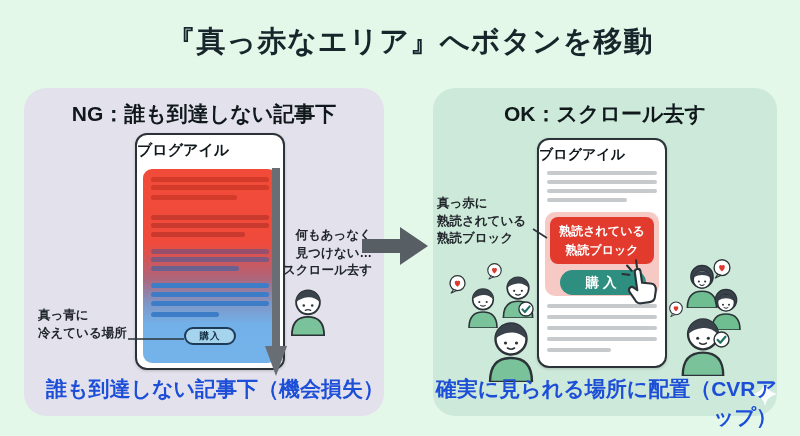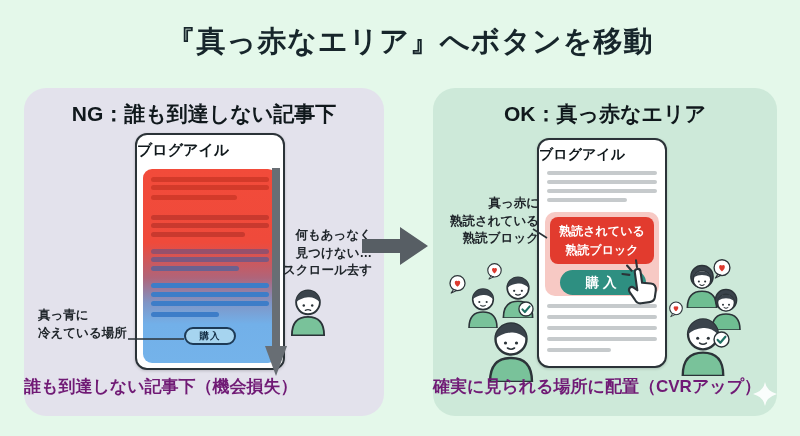--- a/index.html
+++ b/index.html
@@ -28,23 +28,23 @@
   .gline{position:absolute;left:8px;height:4px;border-radius:2px;background:#c6cacc;}
   .pinkblock{position:absolute;left:6px;top:72px;width:114px;height:84px;background:#f7c9c4;border-radius:10px;}
   .redblock{position:absolute;left:5px;top:5px;width:104px;height:47px;background:#e23b2e;border-radius:8px;
             color:#fff;font-size:12px;font-weight:bold;text-align:center;white-space:pre-line;
             line-height:1.55;padding-top:5px;box-sizing:border-box;}
   .tealpill{position:absolute;left:15px;top:58px;width:86px;height:25px;background:#2e8f81;border-radius:13px;
             color:#fff;font-size:13.5px;font-weight:bold;text-align:center;line-height:25px;letter-spacing:4px;}
   .note{position:absolute;font-size:12.5px;font-weight:bold;color:#20262b;line-height:1.4;white-space:pre-line;}
   .scroll-note{left:259px;top:139px;text-align:right;}
   .cold-note{left:14px;top:219px;width:112px;text-align:left;}
-  .hot-note{left:4px;top:107px;width:102px;text-align:right;}
-  .caption{position:absolute;top:287px;left:0;width:100%;text-align:left;
-           font-size:17px;font-weight:bold;color:#701a75;}
+  .hot-note{left:4px;top:107px;width:102px;text-align:left;}
+  .caption{position:absolute;top:287px;left:0;width:100%;text-align:right;
+           font-size:21px;font-weight:bold;color:#1d4ed8;}
   .overlay{position:absolute;left:0;top:0;width:100%;height:100%;pointer-events:none;}
   .fig{position:absolute;}
   .abs{position:absolute;}
 </style>
 </head>
 <body>
 
 <svg width="0" height="0" style="position:absolute">
   <defs>
     <g id="sym-person">
@@ -137,21 +137,21 @@
       </svg>
 
     <div class="caption">誰も到達しない記事下（機会損失）</div>
   </section>
 
   <svg class="abs" style="left:362px;top:226px;width:66px;height:40px" viewBox="0 0 66 40">
     <polygon points="0,13 38,13 38,1 66,20 38,39 38,27 0,27" fill="#575e64"></polygon>
   </svg>
 
   <section class="panel panel-ok">
-    <div class="panel-heading">OK：真っ赤なエリア</div>
+    <div class="panel-heading">OK：スクロール去す</div>
 
     <svg class="fig" style="left:15px;top:184px;width:19px;height:24px" viewBox="0 0 24 24">
         <use href="#sym-heart"></use>
       </svg>
     <svg class="fig" style="left:53px;top:172px;width:17px;height:22px" viewBox="0 0 24 24">
         <use href="#sym-heart"></use>
       </svg>
     <svg class="fig" style="left:30px;top:196px;width:40px;height:44px" viewBox="0 0 60 66">
         <use href="#sym-person"></use>
       </svg>

